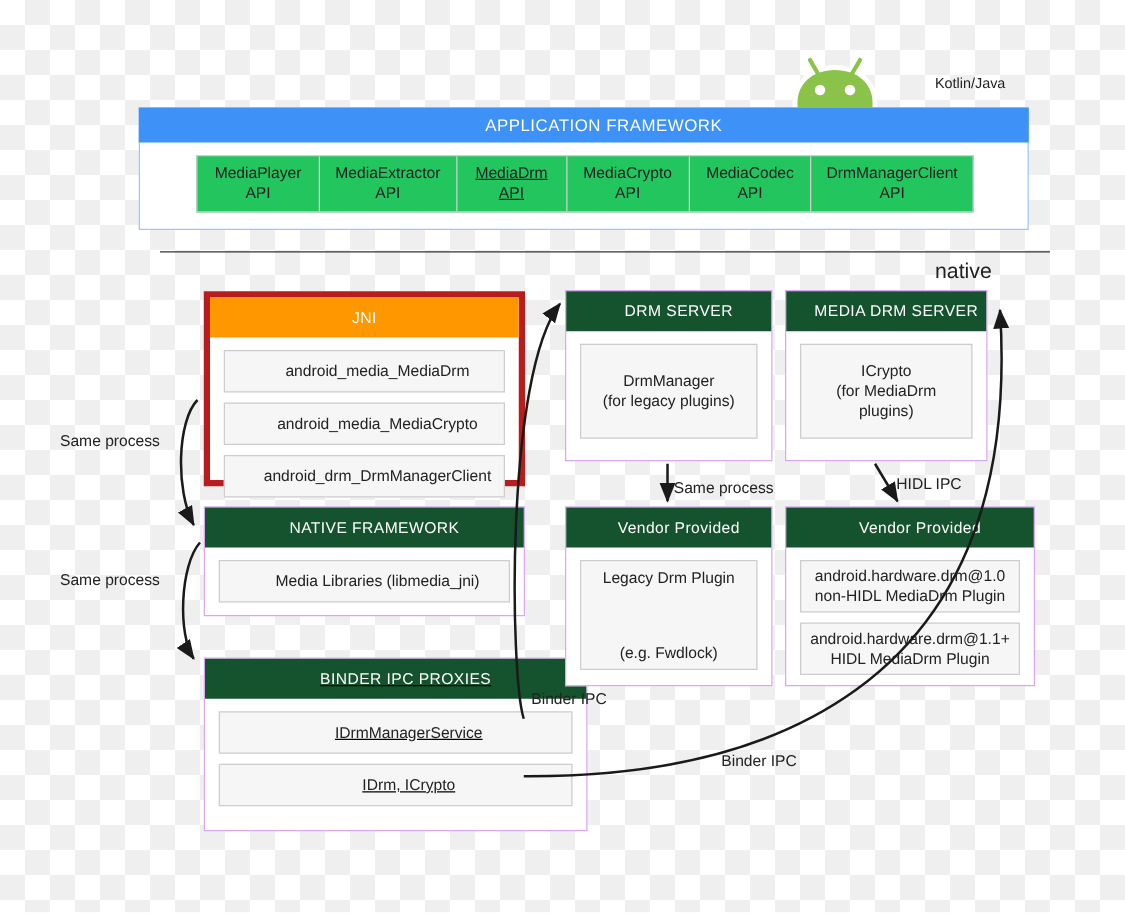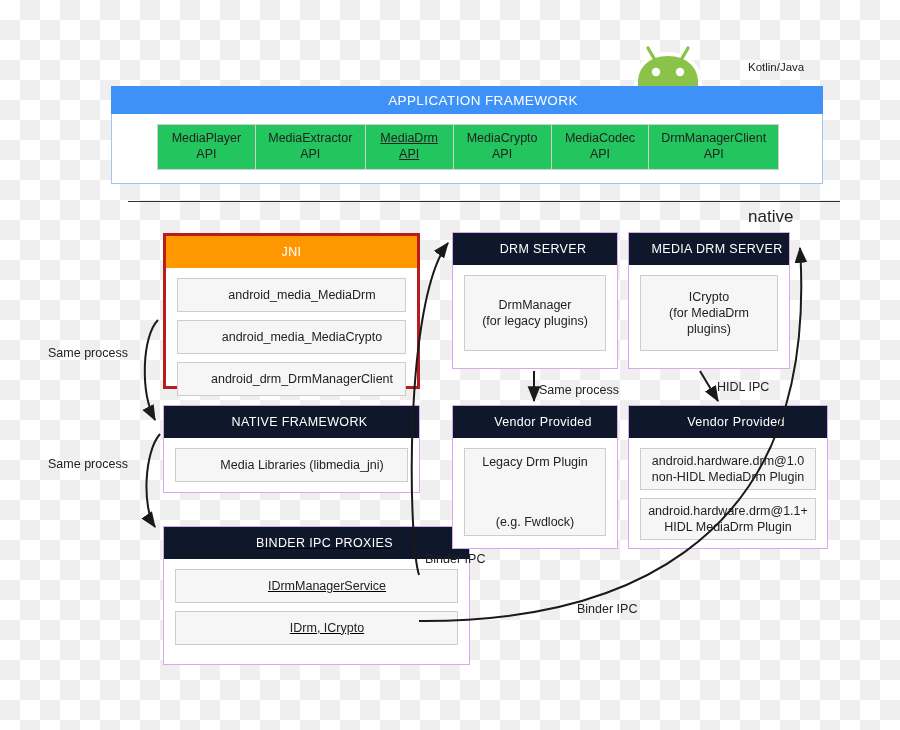--- a/index.html
+++ b/index.html
@@ -89,22 +89,22 @@
   .group { background: #ffffff; }
   .group-head {
     height: 32px;
     display: flex; align-items: center; justify-content: center;
     color: #ffffff;
     font-size: 12.5px;
     letter-spacing: .35px;
   }
   .group-body { padding: 10px 11px; }
   .group.purple { border: 1px solid #d9a9ef; }
-  .group.purple .group-head { background: #0f172a; padding-left: 16px; }
-  .group.orange { border: 3px solid #b91c1c; }
+  .group.purple .group-head { background: #14532d; padding-left: 16px; }
+  .group.orange { border: 5px solid #b91c1c; }
   .group.orange .group-head { background: #ff9800; }
 
   .item {
     background: #f6f6f6;
     border: 1px solid #cdcdcd;
     font-size: 12.5px;
     color: #222;
     text-align: center;
     display: flex; flex-direction: column;
     align-items: center; justify-content: center;

